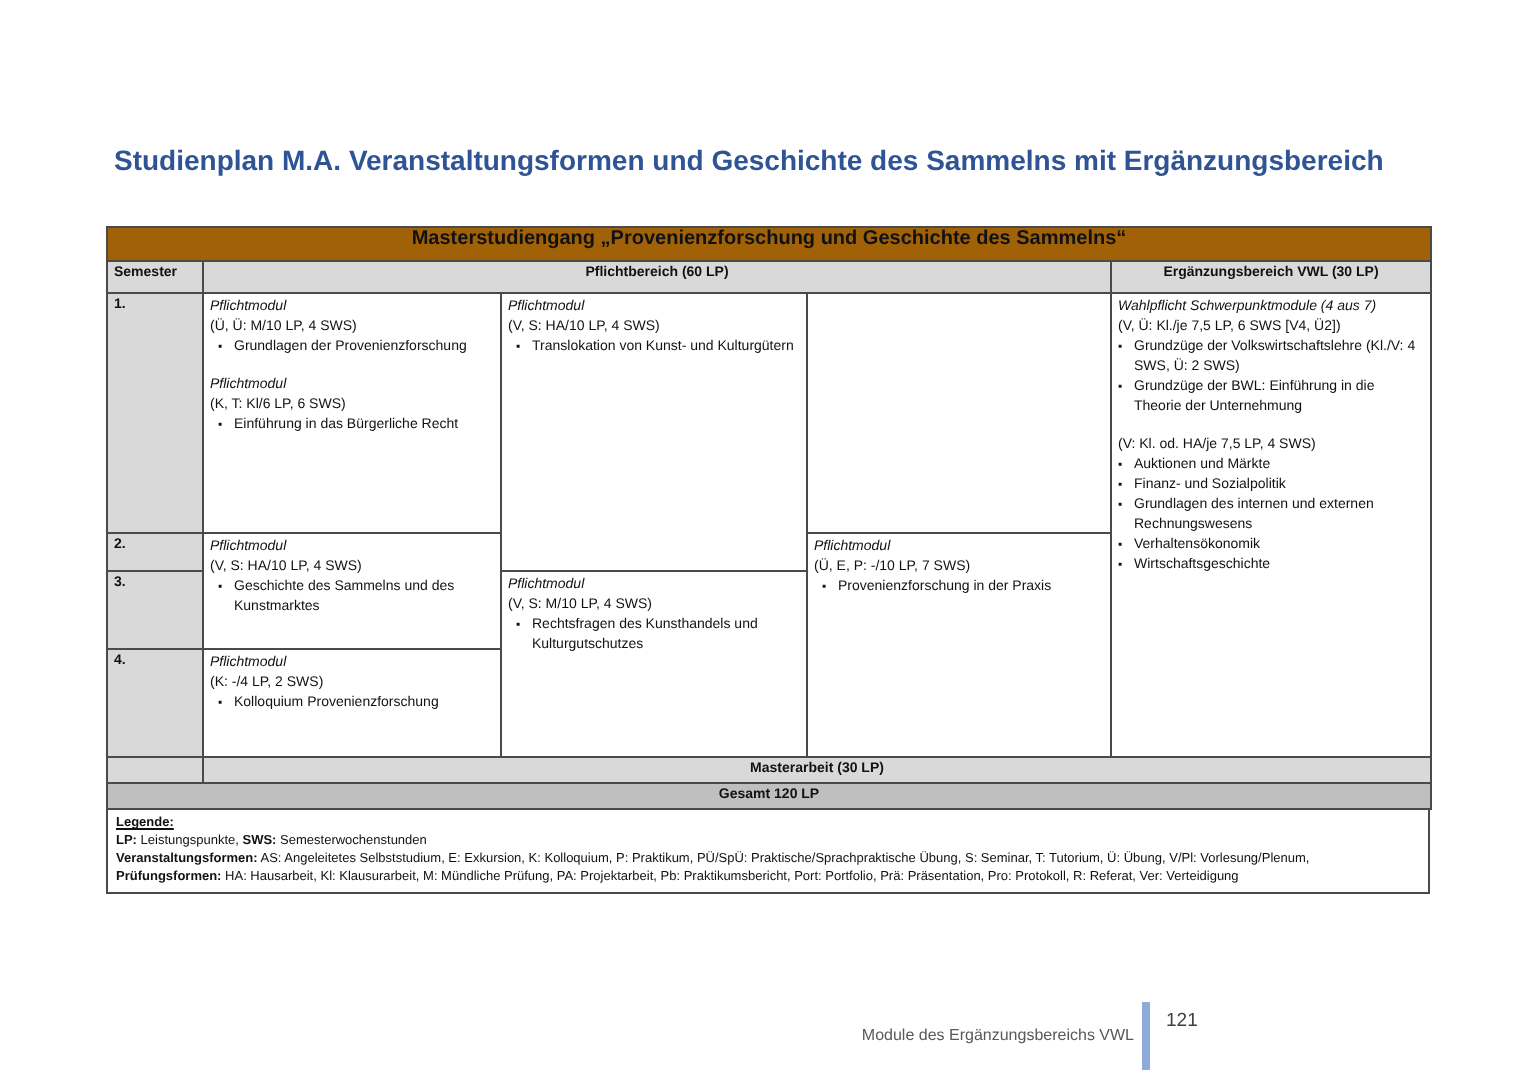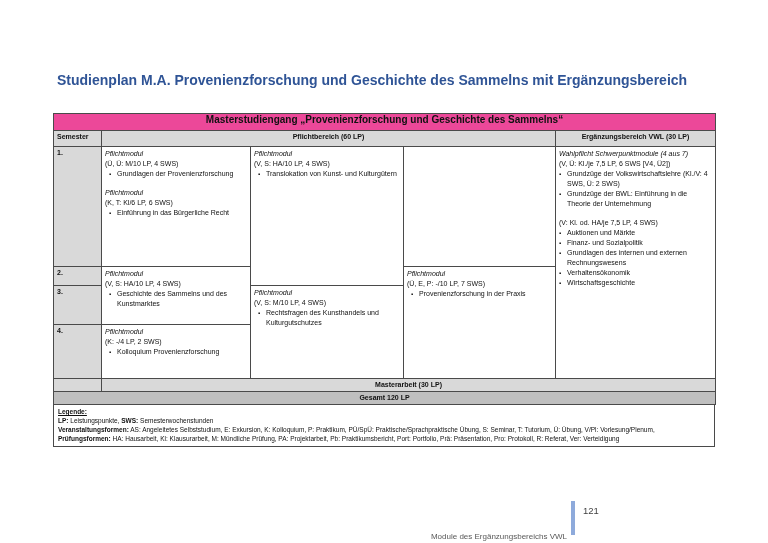--- a/index.html
+++ b/index.html
@@ -41,21 +41,21 @@
     border: 1px solid #4a4a4a;
     vertical-align: top;
     padding: 1px 3px;
     overflow: hidden;
   }
   td.caption-cell {
     text-align: center;
     font-weight: bold;
     font-size: 10px;
     padding: 2px 0;
-    background: #ec4899;
+    background: #a16207;
   }
   td.colhead { background: #D9D9D9; font-weight: bold; }
   td.colhead.center { text-align: center; }
   td.sem-cell { background: #D9D9D9; font-weight: bold; }
   td.masterarbeit-cell {
     background: #D9D9D9;
     font-weight: bold;
     text-align: center;
     vertical-align: middle;
     padding: 1px 0;
@@ -99,21 +99,21 @@
   #legend-box .legend-heading {
     font-weight: bold;
     text-decoration: underline;
   }
   .legend-bold { font-weight: bold; }
 
   
   #footer-text {
     position: absolute;
     left: 360px;
-    top: 532px;
+    top: 513px;
     width: 207px;
     text-align: right;
     font-size: 8px;
     color: #595959;
   }
   #footer-bar {
     position: absolute;
     left: 571px;
     top: 501px;
     width: 4px;
@@ -127,21 +127,21 @@
     font-size: 9.5px;
     color: #3f3f3f;
   }
 </style>
 </head>
 <body>
 
 <div id="page">
 
   <div id="doc-title">
-    <div>Studienplan M.A. Provenienzforschung und Geschichte des Sammelns mit Ergänzungsbereich</div>
+    <div>Studienplan M.A. Veranstaltungsformen und Geschichte des Sammelns mit Ergänzungsbereich</div>
   </div>
 
   <table id="plan-table">
     <colgroup>
       <col style="width:48px">
       <col style="width:149px">
       <col style="width:153px">
       <col style="width:152px">
       <col style="width:160px">
     </colgroup>

